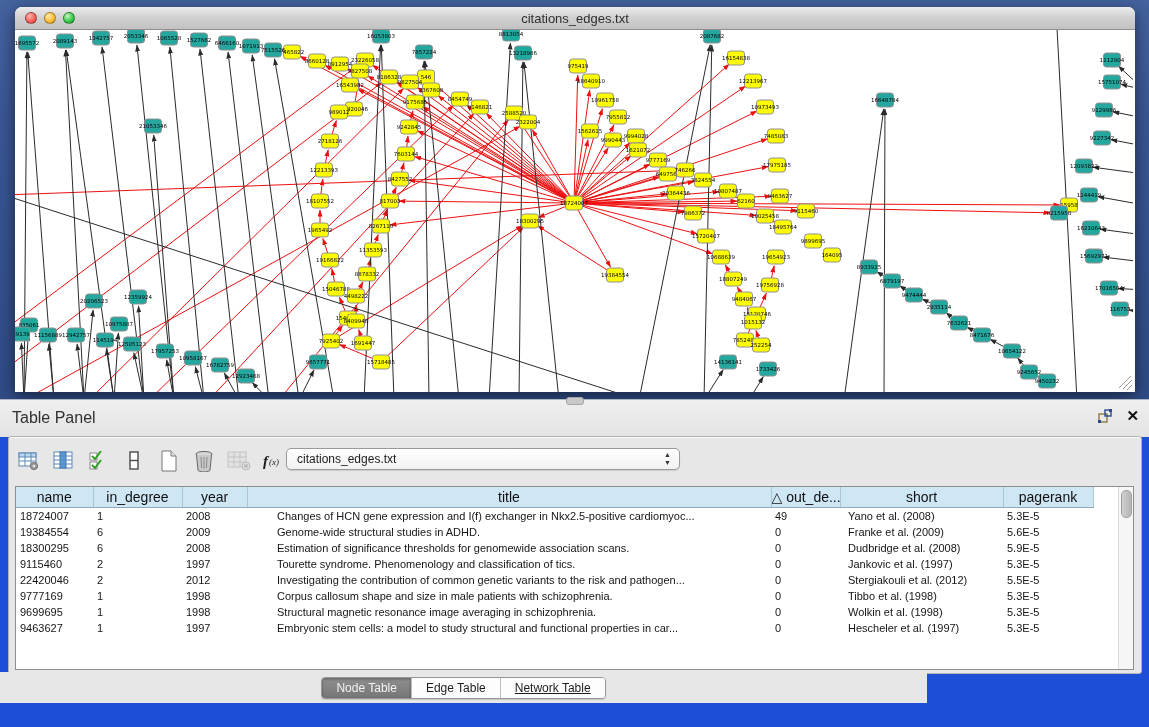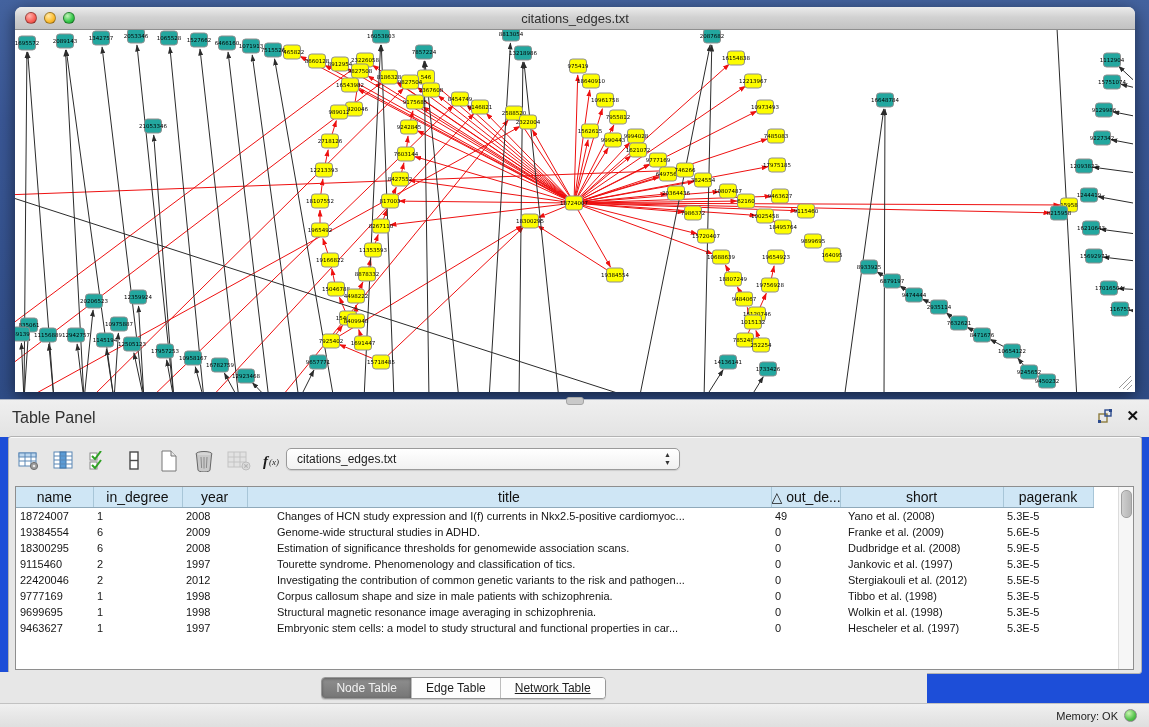--- a/index.html
+++ b/index.html
@@ -890,21 +890,21 @@
               <th>short</th>
               <th>pagerank</th>
               <th style="background: rgb(255, 255, 255); border: none;"></th>
             </tr>
           </thead>
         <tbody>
             <tr>
               <td class="">18724007</td>
               <td class="">1</td>
               <td class="">2008</td>
-              <td class="c-title">Changes of HCN study expression and I(f) currents in Nkx2.5-positive cardiomyoc...</td>
+              <td class="c-title">Changes of HCN gene expression and I(f) exchanger in Nkx2.5-positive cardiomyoc...</td>
               <td class="">49</td>
               <td class="c-short">Yano et al. (2008)</td>
               <td class="">5.3E-5</td>
               <td></td>
             </tr>
             <tr>
               <td class="">19384554</td>
               <td class="">6</td>
               <td class="">2009</td>
               <td class="c-title">Genome-wide structural studies in ADHD.</td>
@@ -982,18 +982,14 @@
   </div>
 
   <div class="tabbar">
     <div class="seg">
         <span class="tab selected">Node Table</span>
         <span class="tab">Edge Table</span>
         <span class="tab">Network Table</span>
       </div>
   </div>
 
-  <div class="statusbar">
-    <span class="mem">Memory: OK</span>
-    <span class="orb"></span>
-  </div>
 
 </div>
 
 </body></html>

